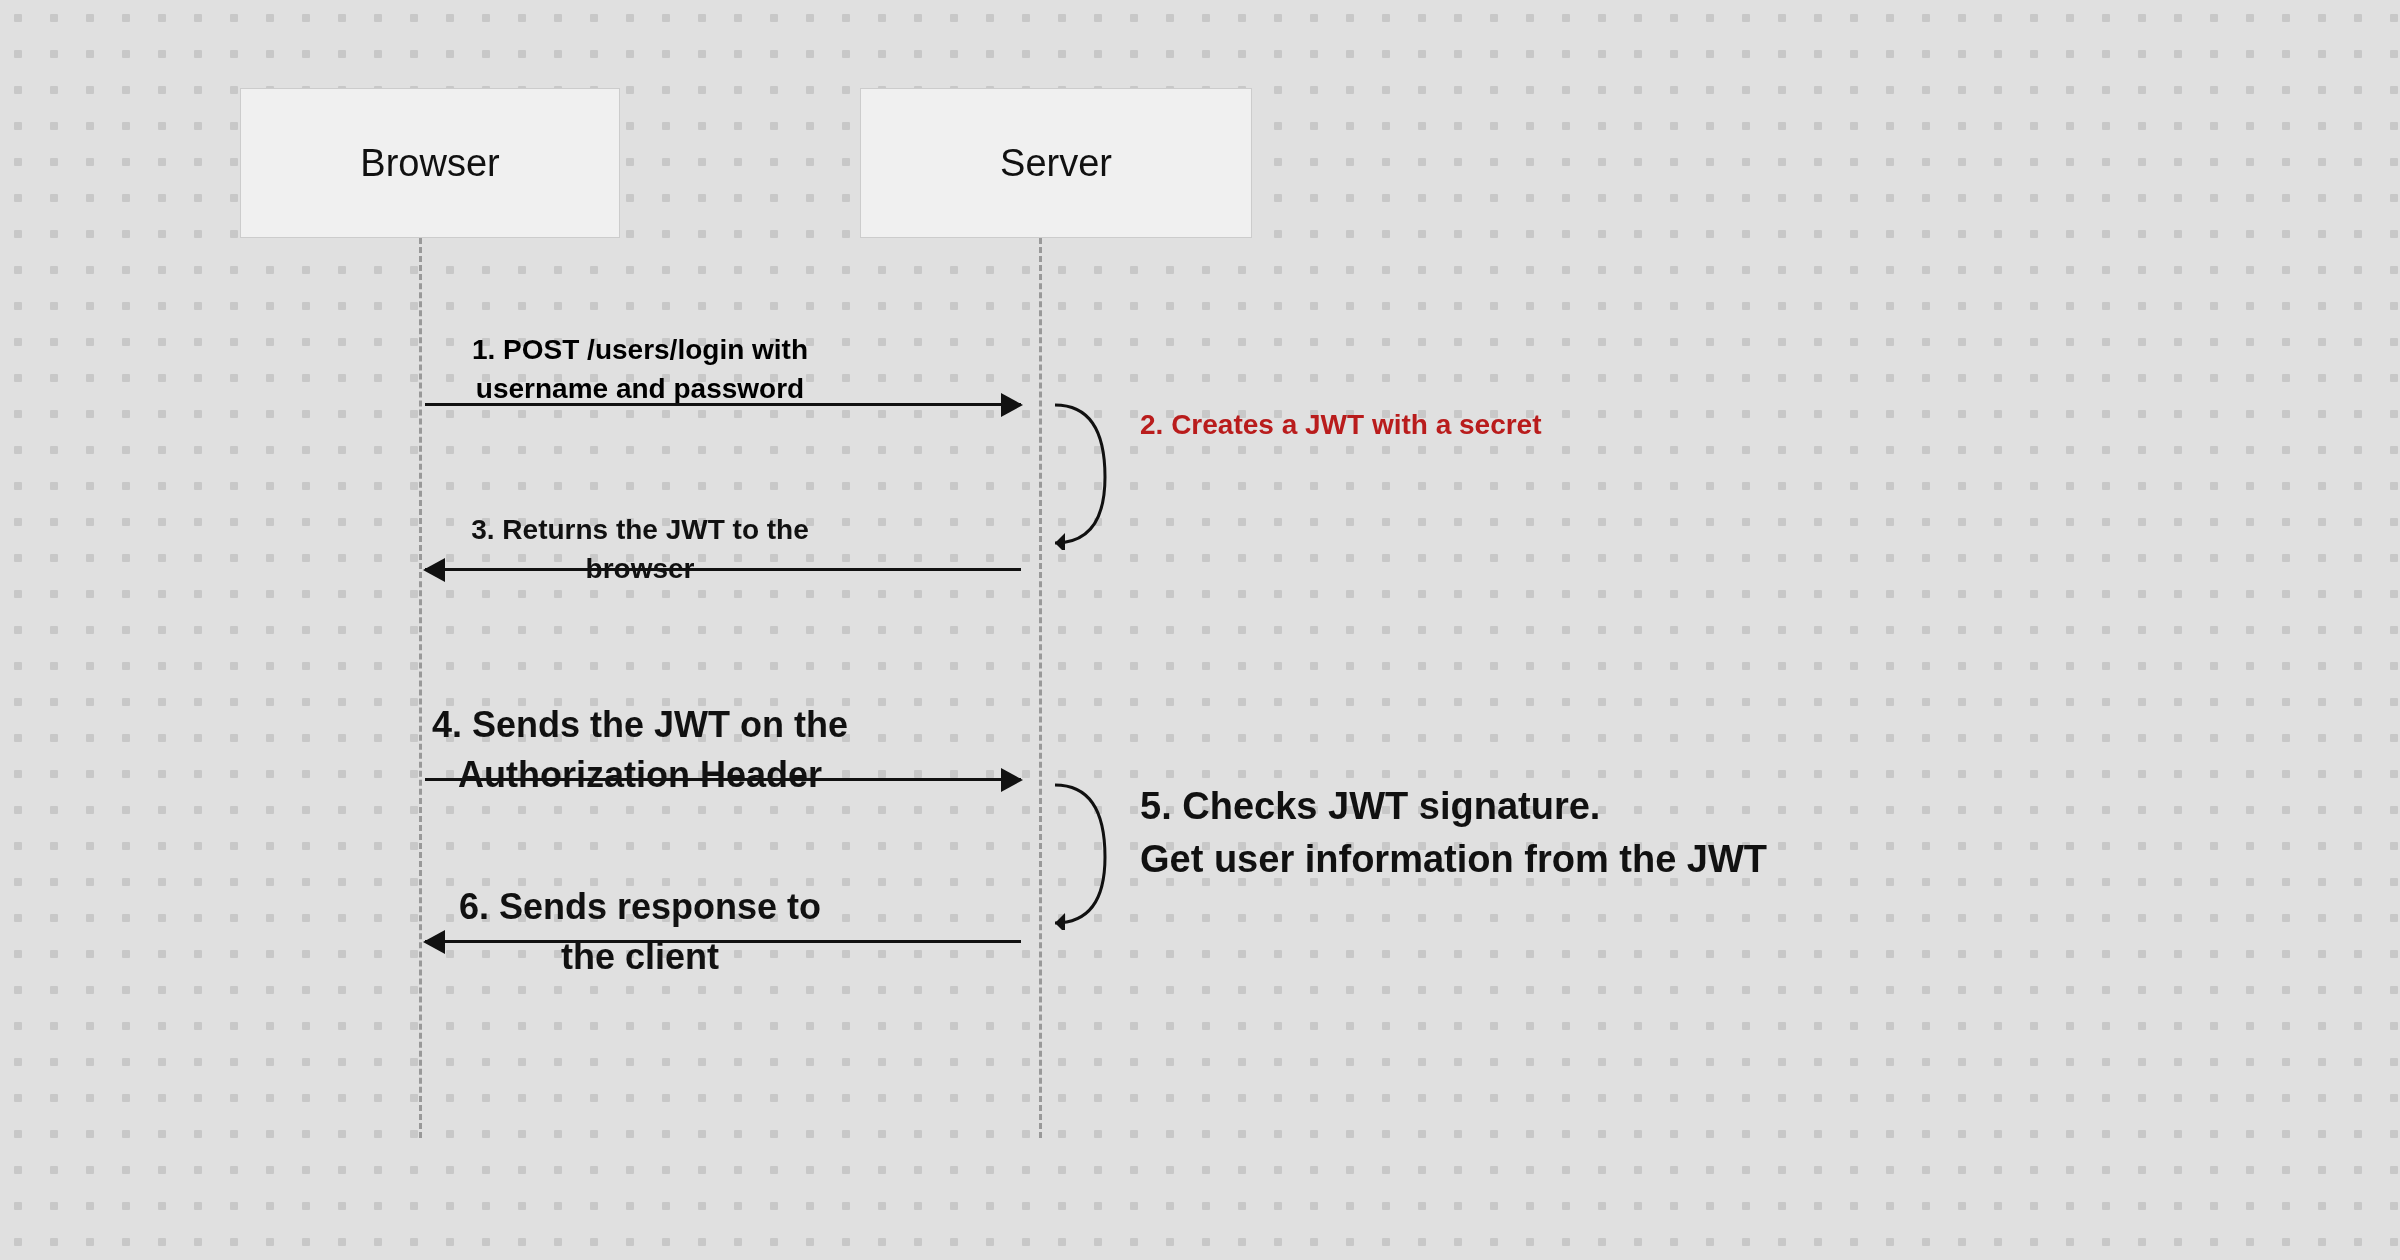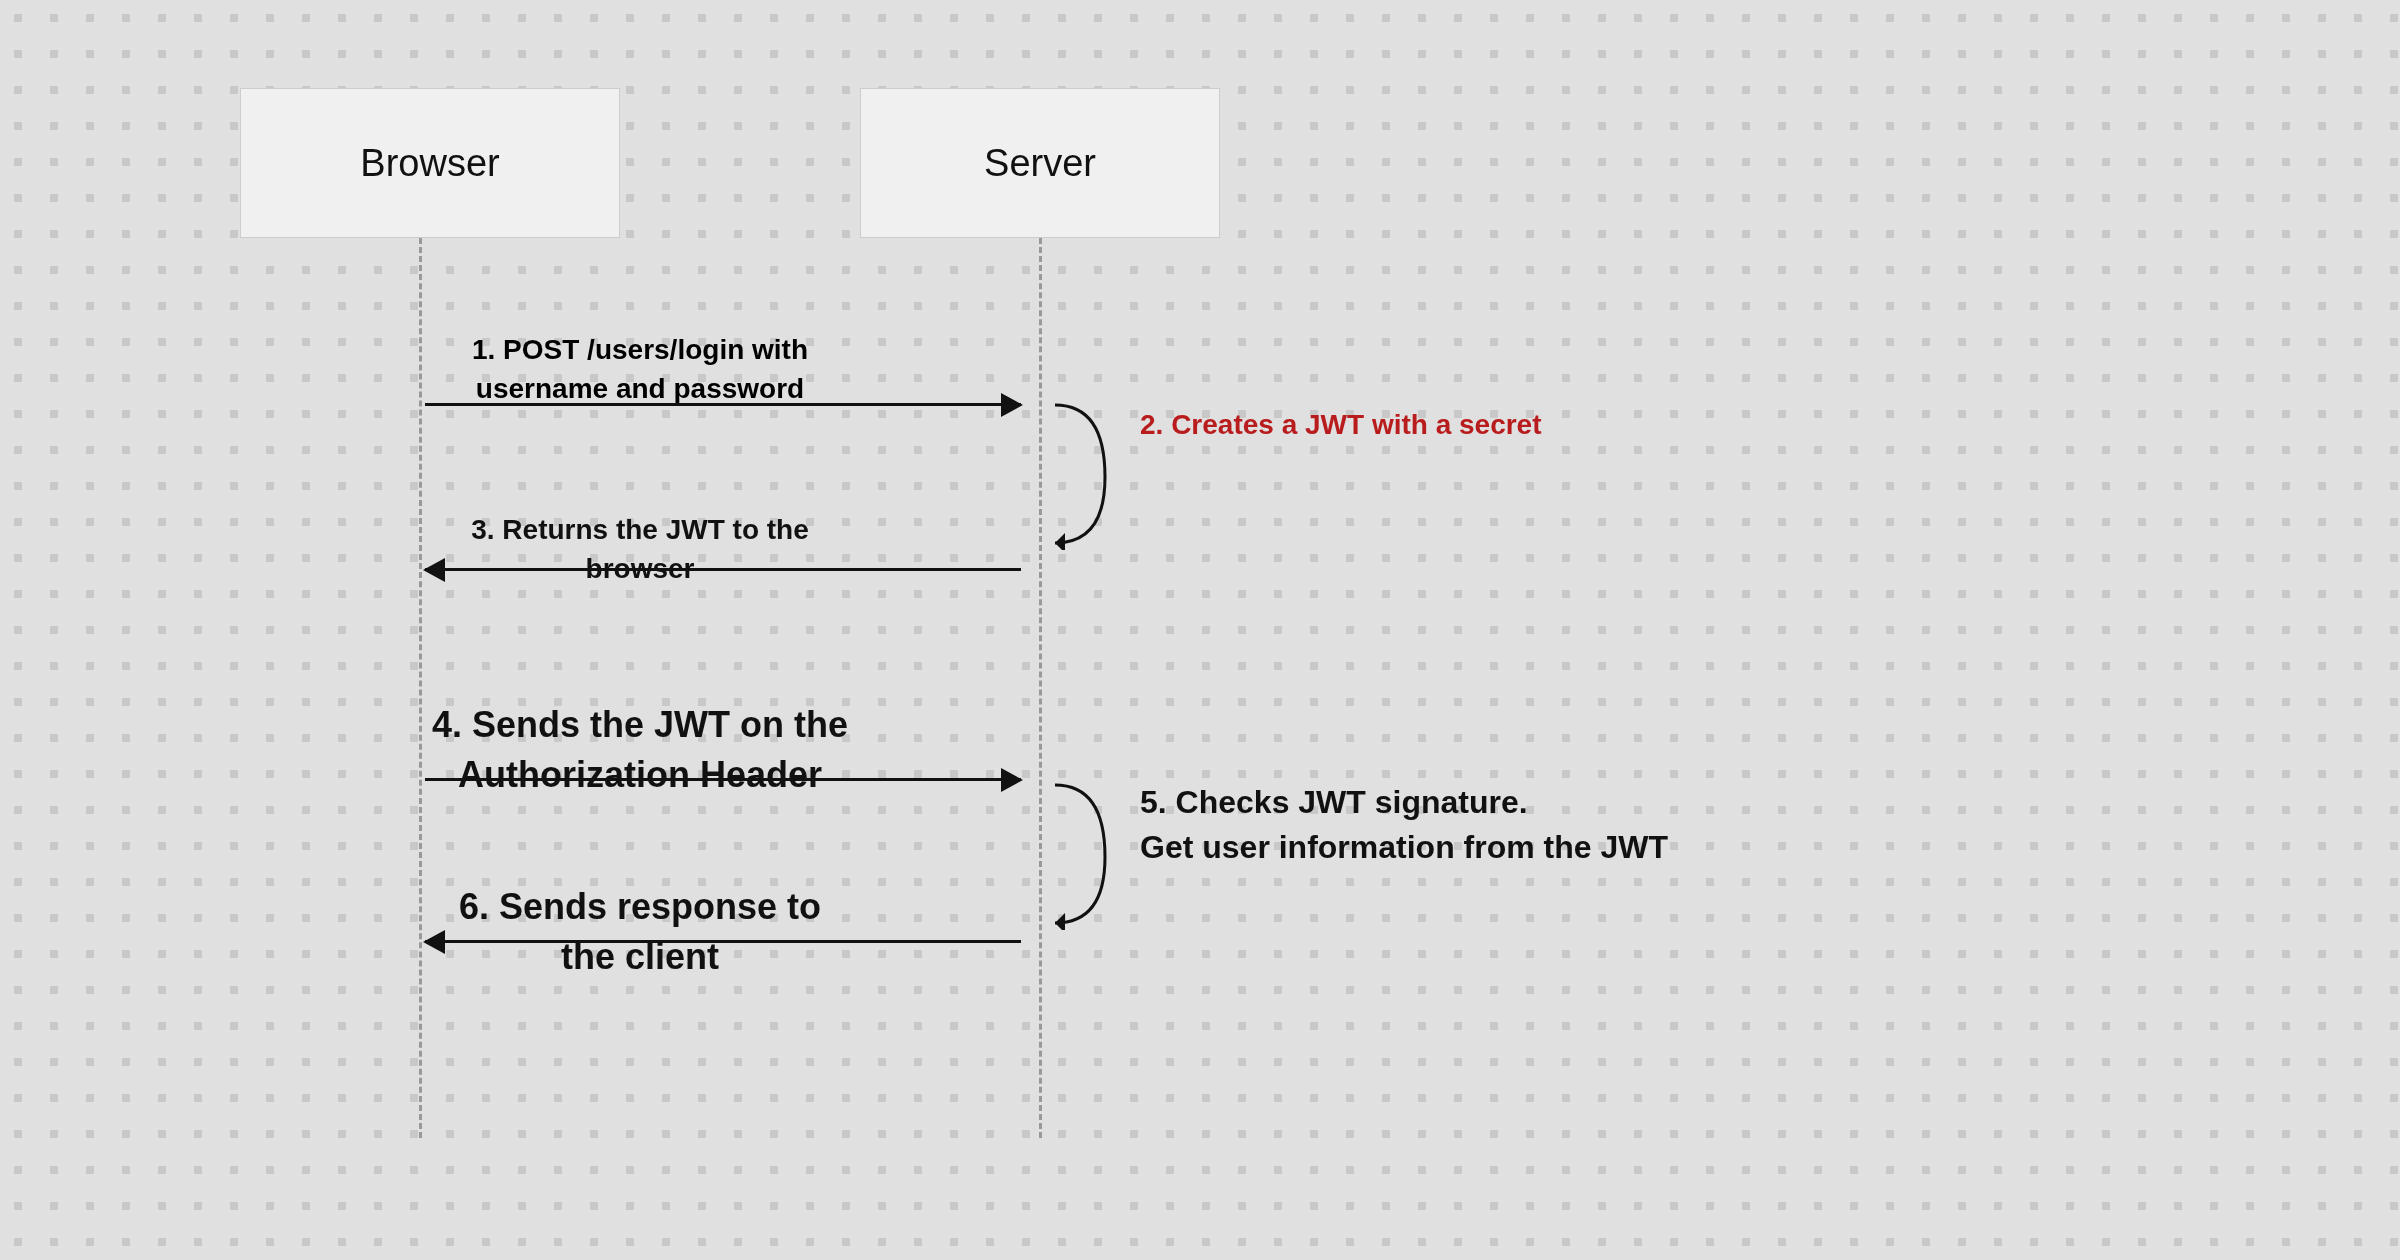--- a/index.html
+++ b/index.html
@@ -58,21 +58,21 @@
         <rect x="14" y="14" width="8" height="8" fill="#c8c8c8" rx="1"></rect>
       </pattern>
     </defs>
     <rect width="100%" height="100%" fill="url(#dots)"></rect>
   </svg>
 
   <div class="actor-box" style="left:240px; top:88px; width:380px; height:150px;">
     <span class="actor-label">Browser</span>
   </div>
 
-  <div class="actor-box" style="left:860px; top:88px; width:360px; height:150px;">
+  <div class="actor-box" style="left:860px; top:88px; width:392px; height:150px;">
     <span class="actor-label">Server</span>
   </div>
 
   <div class="lifeline" style="left:419px; top:238px; height:900px;"></div>
 
   <div class="lifeline" style="left:1039px; top:238px; height:900px;"></div>
 
   <div style="position:absolute; left:430px; top:330px; width:420px;">
     <div style="font-size:28px; font-weight:700; color:#000000; text-align:center; line-height:1.4;">
       <span>1. POST /users/login with</span><br>
@@ -138,18 +138,18 @@
 
   <div style="position:absolute; left:1140px; top:405px; font-size:28px; font-weight:700; color:#b91c1c; line-height:1.4;">
     <span>2. Creates a JWT with a secret</span>
   </div>
 
   <svg style="position:absolute; left:1045px; top:775px; width:80px; height:155px;">
     <path d="M 10 10 Q 60 10 60 82 Q 60 148 10 148" stroke="#111" stroke-width="3" fill="none"></path>
     <polygon points="10,148 20,138 20,158" fill="#111"></polygon>
   </svg>
 
-  <div style="position:absolute; left:1140px; top:780px; font-size:32px; font-weight:700; color:#111; line-height:1.4;">
+  <div style="position:absolute; left:1140px; top:780px; font-size:38px; font-weight:700; color:#111; line-height:1.4;">
     <span>5. Checks JWT signature.</span><br>
     <span>Get user information from the JWT</span>
   </div>
 
 </div>
 
 </body></html>

